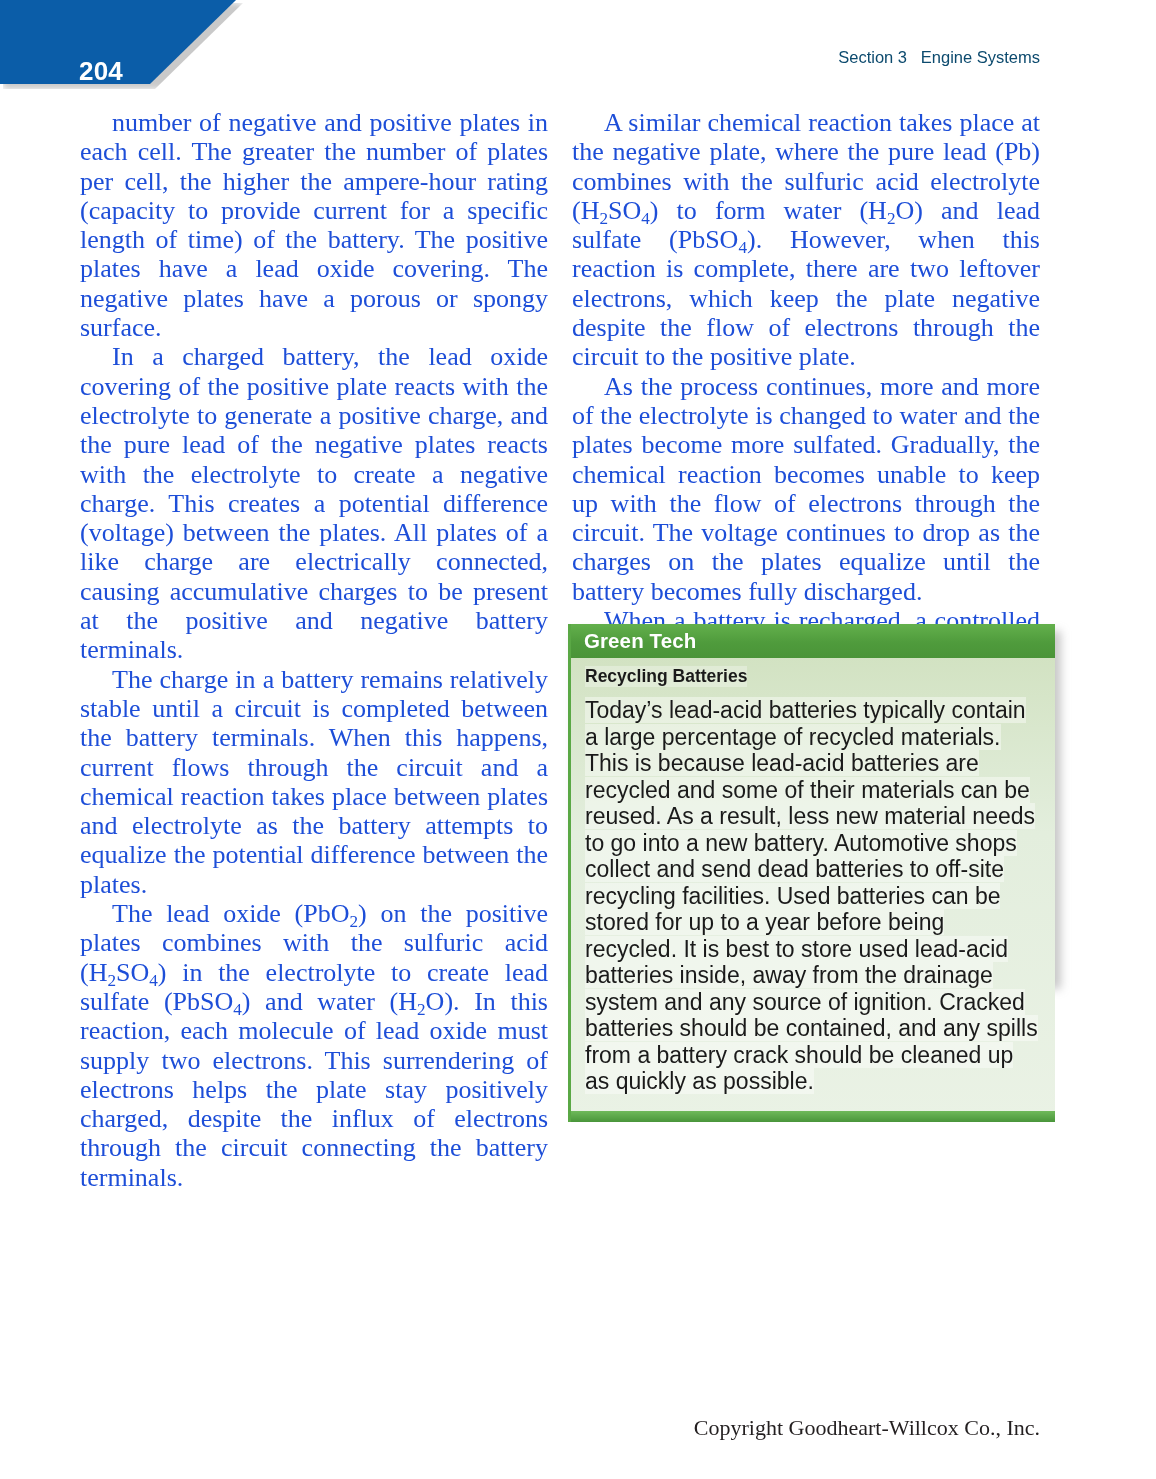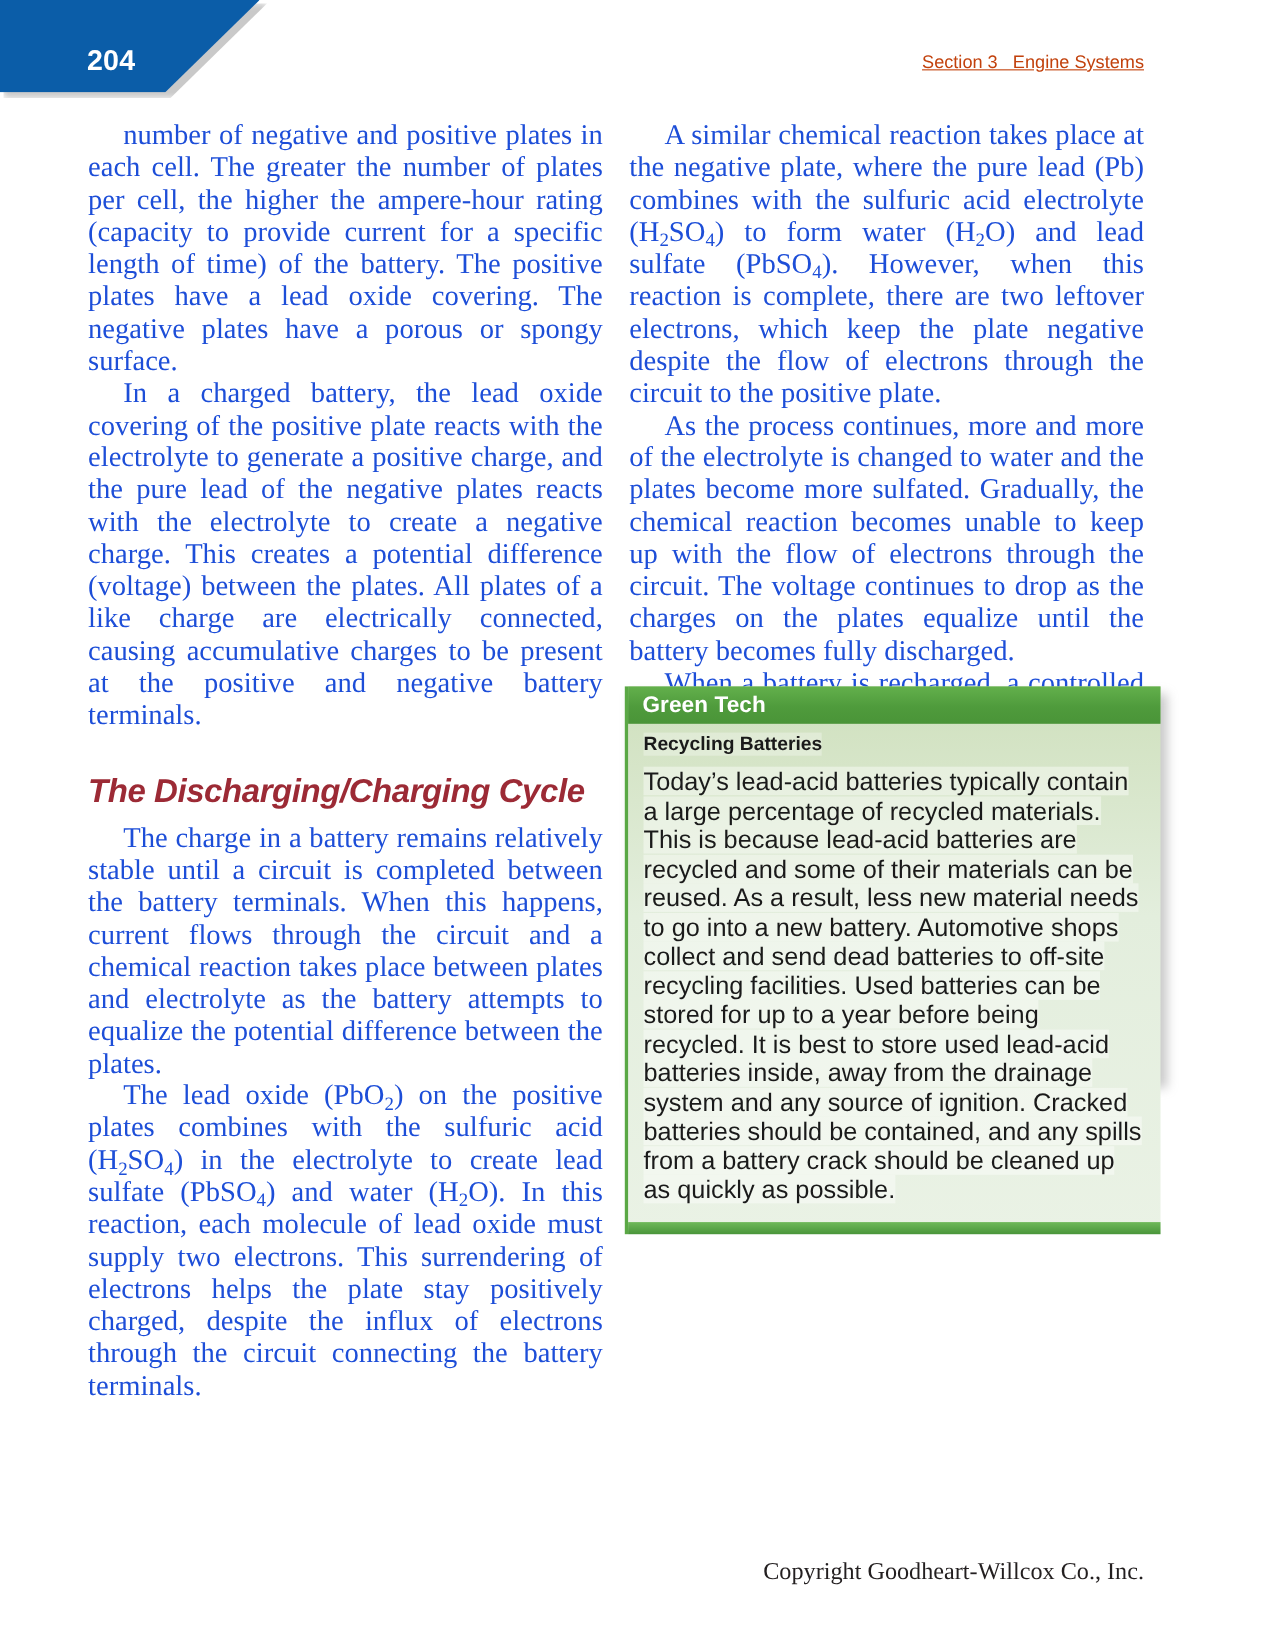--- a/index.html
+++ b/index.html
@@ -33,38 +33,37 @@
     left:3px;
     width:240px;
     height:86px;
     background:rgba(120,120,120,0.40);
     clip-path: polygon(0 0, 240px 0, 152px 86px, 0 86px);
     filter: blur(3px);
     z-index:2;
   }
   .page-number {
     position:absolute;
-    top:40px;
+    top:56px;
     left:79px;
     font-family:"Liberation Sans", sans-serif;
     font-size:26px;
     font-weight:bold;
     color:#ffffff;
     letter-spacing:0.2px;
     z-index:4;
   }
   .running-head {
     position:absolute;
     top:48px;
     right:116px;
     font-family:"Liberation Sans", sans-serif;
     font-size:16.5px;
-    color:#c2410c;
+    color:#0c4a6e;
     white-space:pre;
-    text-decoration:underline;
   }
 
   
   .col {
     position:absolute;
     top:108px;
     width:468px;
   }
   .col-left  { left:80px; }
   .col-right { left:572px; }
@@ -193,21 +192,20 @@
 <div class="running-head">Section 3   Engine Systems</div>
 
 <div class="col col-left">
 
   <p class="body">number of negative and positive plates in each cell. The greater the number of plates per cell, the higher the ampere-hour rating (capacity to provide current for a specific length of time) of the battery. The positive plates have a lead oxide covering. The negative plates have a porous or spongy surface.</p>
 
 
   <p class="body">In a charged battery, the lead oxide covering of the positive plate reacts with the electrolyte to generate a positive charge, and the pure lead of the negative plates reacts with the electrolyte to create a negative charge. This creates a potential difference (voltage) between the plates. All plates of a like charge are electrically connected, causing accumulative charges to be present at the positive and negative battery terminals.</p>
 
 
-  <h1 class="main-head">The Discharging/Charging Cycle</h1>
 
   <p class="body">The charge in a battery remains relatively stable until a circuit is completed between the battery terminals. When this happens, current flows through the circuit and a chemical reaction takes place between plates and electrolyte as the battery attempts to equalize the potential difference between the plates.</p>
 
   <p class="body"><span>The lead oxide (PbO</span><sub>2</sub><span>) on the positive plates combines with the sulfuric acid (H</span><sub>2</sub><span>SO</span><sub>4</sub><span>) in the electrolyte to create lead sulfate (PbSO</span><sub>4</sub><span>) and water (H</span><sub>2</sub><span>O). In this reaction, each molecule of lead oxide must supply two electrons. This surrendering of electrons helps the plate stay positively charged, despite the influx of electrons through the circuit connecting the battery terminals.</span></p>
 </div>
 
 <div class="col col-right">
 
   <p class="body"><span>A similar chemical reaction takes place at the negative plate, where the pure lead (Pb) combines with the sulfuric acid electrolyte (H</span><sub>2</sub><span>SO</span><sub>4</sub><span>) to form water (H</span><sub>2</sub><span>O) and lead sulfate (PbSO</span><sub>4</sub><span>). However, when this reaction is complete, there are two leftover electrons, which keep the plate negative despite the flow of electrons through the circuit to the positive plate.</span></p>
 

